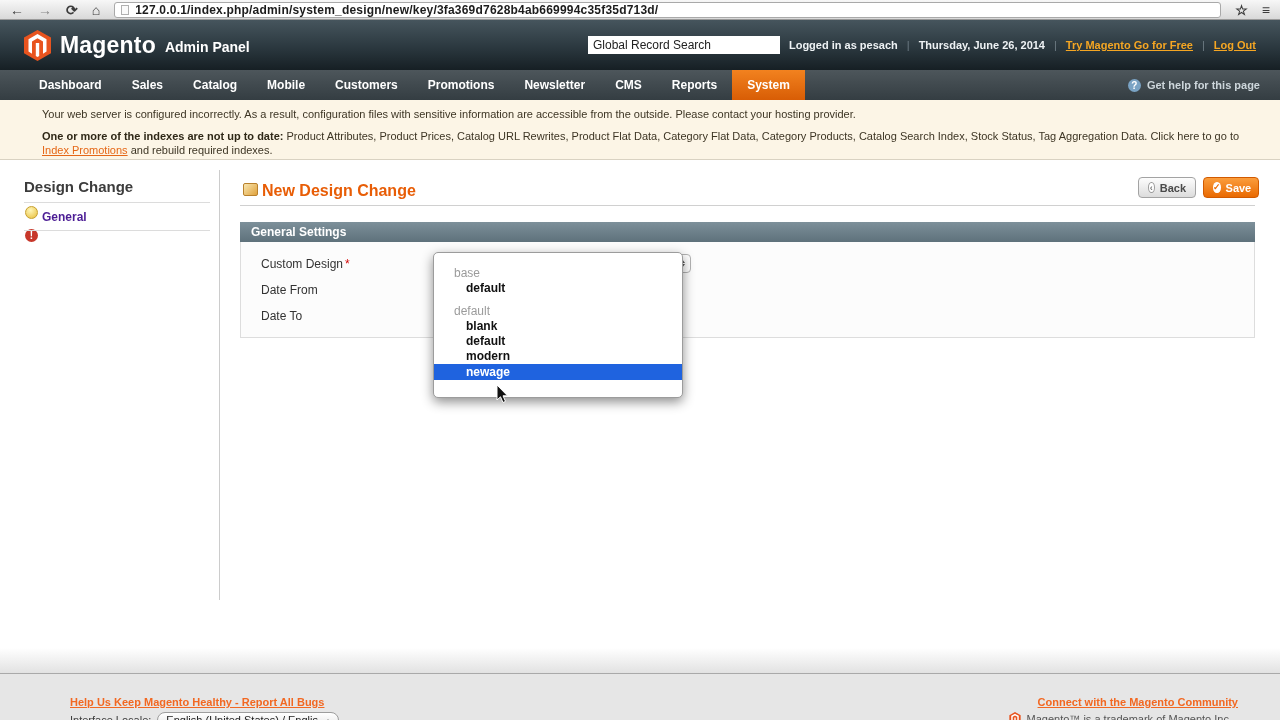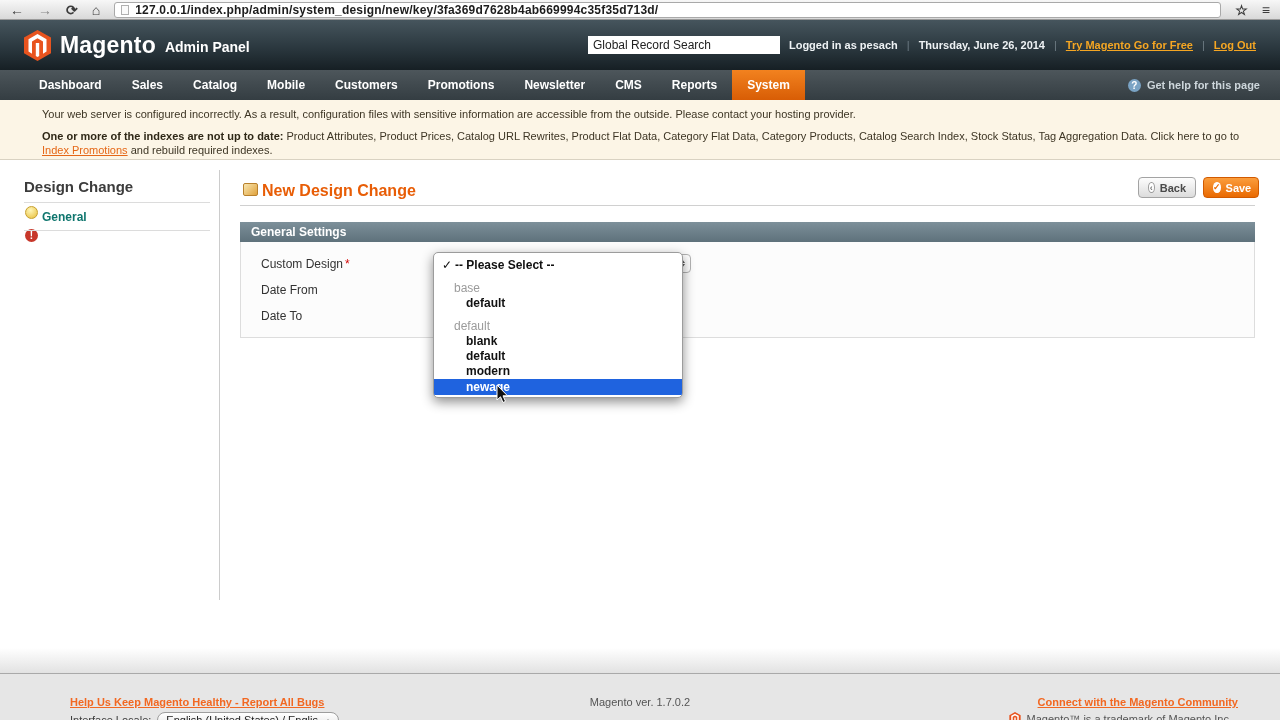--- a/index.html
+++ b/index.html
@@ -58,21 +58,21 @@
   .msg b { color:#2f2817; }
   .msg .inline-link { color:#e56717; text-decoration:underline; cursor:pointer; }
 
   
   #sidebar { position:absolute; left:0; top:160px; width:220px; height:450px; }
   #sidebar-vline { position:absolute; left:219px; top:10px; width:1px; height:430px; background:#cccccc; }
   #sidebar-title { position:absolute; left:24px; top:18px; font-size:15px; font-weight:bold; color:#3c3c3c; }
   .sb-hr { position:absolute; left:24px; width:186px; height:1px; background:#dcdcdc; }
   #sb-hr1 { top:42px; } #sb-hr2 { top:70px; }
   #sidebar-item-general { position:absolute; left:42px; top:50px; font-size:12px; font-weight:bold;
-    color:#0f766e; cursor:pointer; }
+    color:#4c1d95; cursor:pointer; }
 
   
   #page-title-icon { position:absolute; left:243px; top:183px; width:15px; height:13px;
     background:linear-gradient(135deg,#f8e6b0,#e0a23c); border:1px solid #b9812c; border-radius:2px; }
   #page-title { position:absolute; left:262px; top:182px; font-size:16px; font-weight:bold; color:#e85d06; }
   #title-hr { position:absolute; left:240px; top:205px; width:1015px; height:1px; background:#d0d0d0; }
 
   .btn { position:absolute; top:177px; height:21px; display:flex; align-items:center; gap:5px;
     padding:0 9px; border-radius:4px; font-size:11px; font-weight:bold; cursor:pointer; }
   #back-button { left:1138px; width:58px; background:linear-gradient(#fdfdfd,#dcdcdc);
@@ -235,23 +235,20 @@
   </div>
 
   <div id="native-select">
     <div class="stepper">
       <span class="tri-up"></span>
         <span class="tri-dn"></span>
     </div>
   </div>
 
   <div id="dropdown">
-    <div class="dd-row dd-checked">
-      <span class="chk">✓</span><span>-- Please Select --</span>
-    </div>
     <div class="dd-row dd-group">base</div>
     <div class="dd-row dd-opt">default</div>
     <div class="dd-row dd-group">default</div>
     <div class="dd-row dd-opt">blank</div>
     <div class="dd-row dd-opt">default</div>
     <div class="dd-row dd-opt">modern</div>
     <div class="dd-row dd-opt dd-active">newage</div>
   </div>
 
   <div id="cursor">
@@ -264,21 +261,20 @@
   <div id="footer-line"></div>
   <div id="footer">
     <span id="report-bugs">Help Us Keep Magento Healthy - Report All Bugs</span>
     <div id="locale-row">
       <span id="locale-label">Interface Locale:</span>
       <span id="locale-select">
         <span>English (United States) / Englis</span>
         <span id="locale-arrow">▴</span>
       </span>
     </div>
-    <div id="footer-version">Magento ver. 1.7.0.2</div>
     <span id="community-link">Connect with the Magento Community</span>
     <div id="trademark-row">
       <svg id="trademark-logo" viewBox="0 0 27 31">
         <polygon points="13.5,0 27,7.6 27,23.2 13.5,31 0,23.2 0,7.6" fill="#e8541f"></polygon>
         <polygon points="13.5,4 22.5,9.2 22.5,21.6 19,23.7 19,11.4 13.5,8.2 8,11.4 8,23.7 4.5,21.6 4.5,9.2" fill="#fff"></polygon>
         <polygon points="11.8,12.9 15.2,12.9 15.2,26 13.5,27 11.8,26" fill="#fff"></polygon>
       </svg>
       <span id="trademark-text">Magento™ is a trademark of Magento Inc.</span>
     </div>
   </div>

